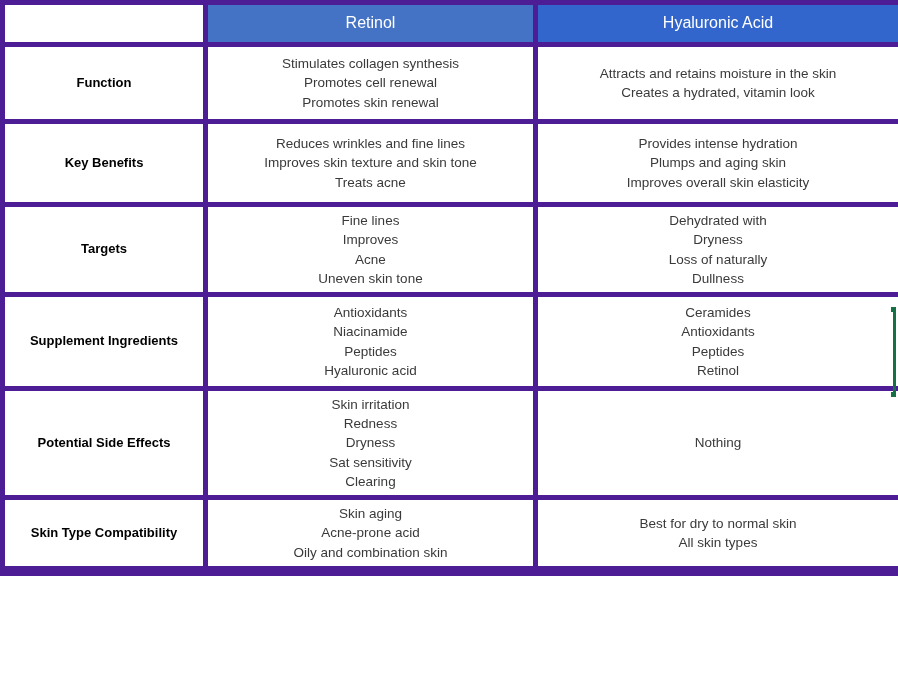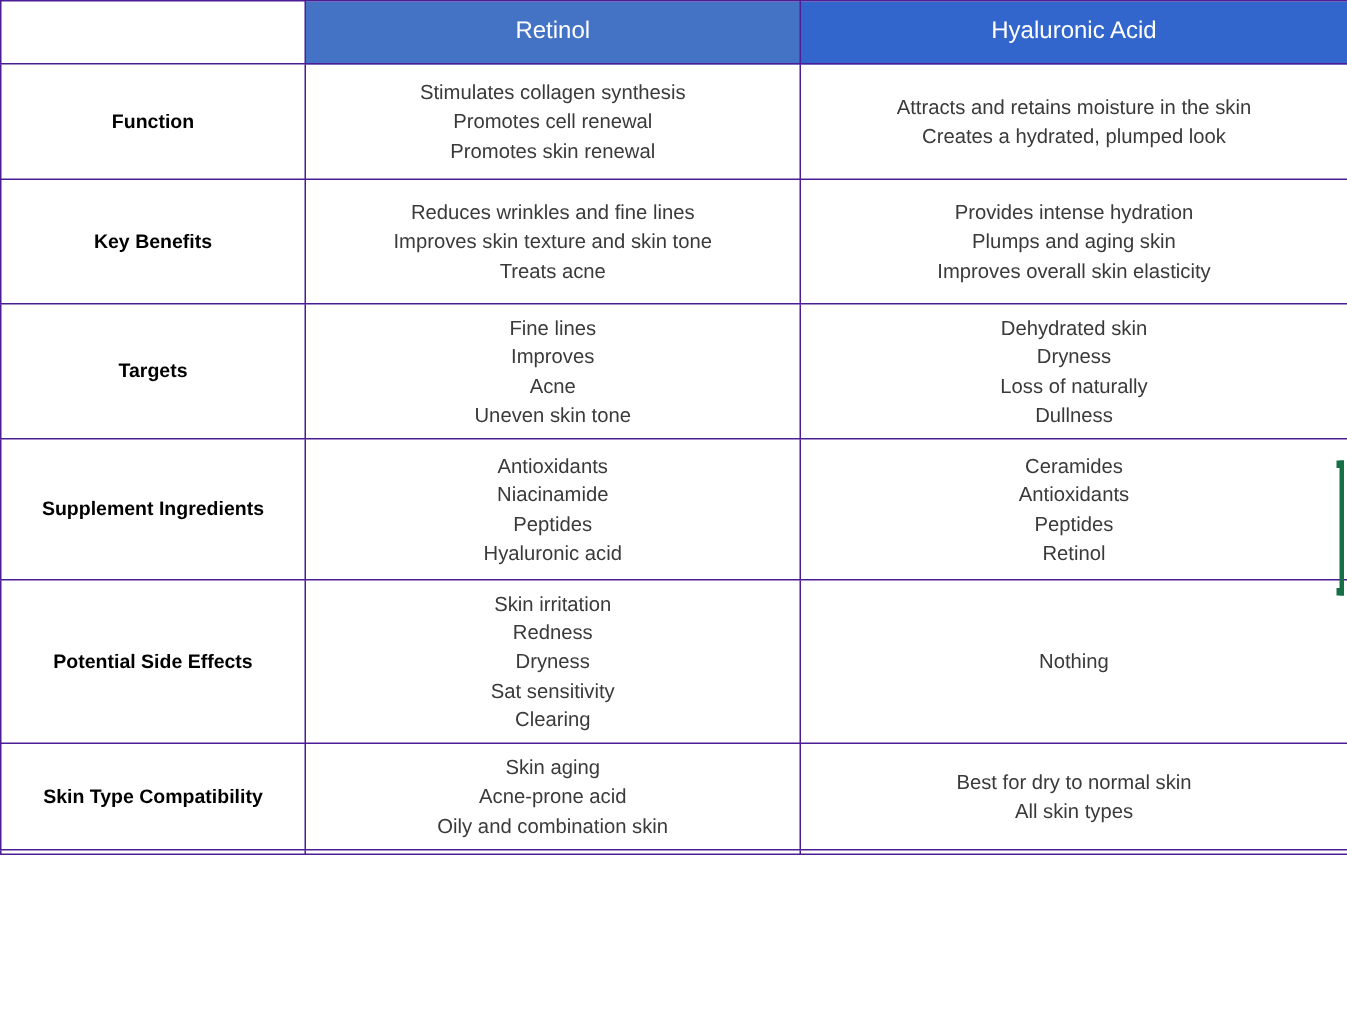--- a/index.html
+++ b/index.html
@@ -27,21 +27,21 @@
     width: 898px;
     background: #ffffff;
   }
 
   table.compare col.c-label { width: 203px; }
   table.compare col.c-a     { width: 330px; }
   table.compare col.c-b     { width: 365px; }
 
   table.compare td,
   table.compare th {
-    border: 1px solid #4c1d95;
+    border: 5px solid #4c1d95;
     padding: 0 6px;
     vertical-align: middle;
     box-sizing: border-box;
   }
 
   
   tr.head-row th {
     height: 42px;
     padding: 0;
     color: #ffffff;
@@ -111,21 +111,21 @@
     <tbody id="tbody">
         <tr style="height: 77px;">
           <td class="row-label">Function</td>
           <td class="cell">
             <span class="ln">Stimulates collagen synthesis</span>
             <span class="ln">Promotes cell renewal</span>
             <span class="ln">Promotes skin renewal</span>
           </td>
           <td class="cell">
             <span class="ln">Attracts and retains moisture in the skin</span>
-            <span class="ln">Creates a hydrated, plumped look</span>
+            <span class="ln">Creates a hydrated, vitamin look</span>
           </td>
         </tr>
         <tr style="height: 83px;">
           <td class="row-label">Key Benefits</td>
           <td class="cell">
             <span class="ln">Reduces wrinkles and fine lines</span>
             <span class="ln">Improves skin texture and skin tone</span>
             <span class="ln">Treats acne</span>
           </td>
           <td class="cell">
@@ -136,21 +136,21 @@
         </tr>
         <tr style="height: 90px;">
           <td class="row-label">Targets</td>
           <td class="cell">
             <span class="ln">Fine lines</span>
             <span class="ln">Improves</span>
             <span class="ln">Acne</span>
             <span class="ln">Uneven skin tone</span>
           </td>
           <td class="cell">
-            <span class="ln">Dehydrated skin</span>
+            <span class="ln">Dehydrated with</span>
             <span class="ln">Dryness</span>
             <span class="ln">Loss of naturally</span>
             <span class="ln">Dullness</span>
           </td>
         </tr>
         <tr style="height: 94px;">
           <td class="row-label">Supplement Ingredients</td>
           <td class="cell">
             <span class="ln">Antioxidants</span>
             <span class="ln">Niacinamide</span>

